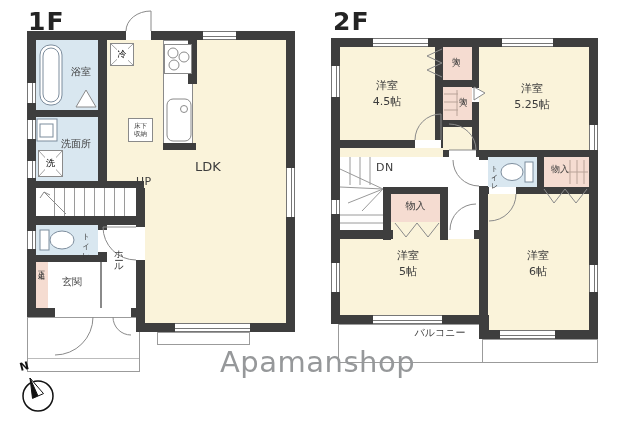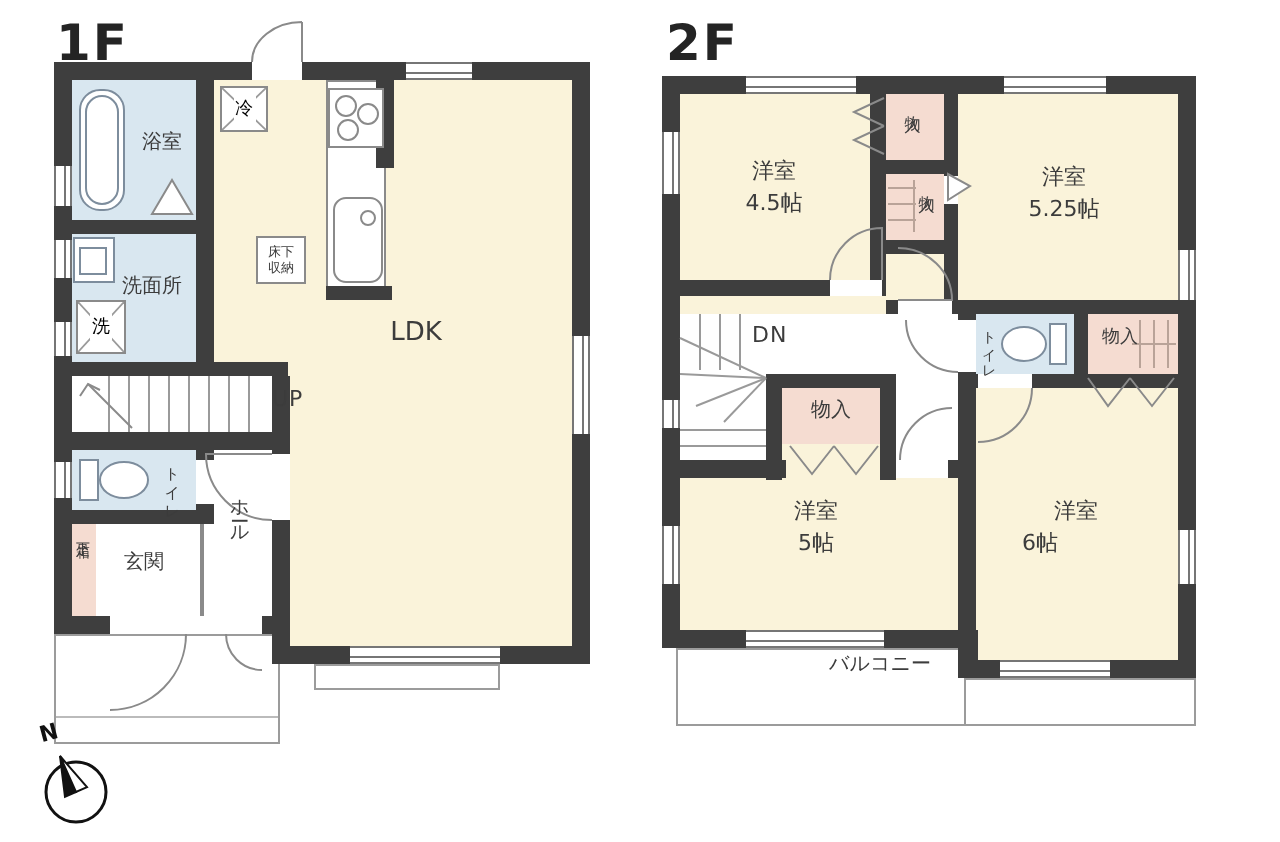--- a/index.html
+++ b/index.html
@@ -144,21 +144,21 @@
     <div style="font-size:6.5px;color:#3c3c3c;line-height:1.3">収納</div>
   </div>
   <svg class="abs" style="left:38px;top:227px;width:42px;height:26px">
     <rect x="2" y="3" width="9" height="20" fill="#fff" stroke="#7d8d9d"></rect>
     <ellipse cx="24" cy="13" rx="12" ry="9" fill="#fff" stroke="#7d8d9d"></ellipse>
   </svg>
 
   <div class="lbl ctr" style="left:61px;top:66px;width:40px;font-size:10px">浴室</div>
   <div class="lbl ctr" style="left:46px;top:138px;width:60px;font-size:10px">洗面所</div>
   <div class="lbl ctr" style="left:173px;top:160px;width:70px;font-size:13px">LDK</div>
-  <div class="lbl" style="left:136px;top:194px;font-size:11px;letter-spacing:.5px">UP</div>
+  <div class="lbl" style="left:136px;top:176px;font-size:11px;letter-spacing:.5px">UP</div>
   <div class="lbl v" style="left:81px;top:228px;font-size:7.5px">トイレ</div>
   <div class="lbl v" style="left:37px;top:265px;font-size:7px">下足箱</div>
   <div class="lbl ctr" style="left:47px;top:276px;width:50px;font-size:10px">玄関</div>
   <div class="lbl v" style="left:113px;top:243px;font-size:9.5px">ホール</div>
 
   <div class="room r-cream" style="left:340px;top:47px;width:249px;height:268px"></div>
   <div class="room r-cream" style="left:488px;top:305px;width:101px;height:25px"></div>
   <div class="room r-white" style="left:340px;top:157px;width:43px;height:73px"></div>
   <div class="room r-white" style="left:383px;top:157px;width:96px;height:33px"></div>
   <div class="room r-white" style="left:448px;top:190px;width:31px;height:40px"></div>
@@ -276,23 +276,24 @@
   <div class="lbl ctr" style="left:497px;top:99px;width:70px;font-size:11px">5.25帖</div>
   <div class="lbl v" style="left:451px;top:51px;font-size:8px">物入</div>
   <div class="lbl v" style="left:458px;top:91px;font-size:8px">物入</div>
   <div class="lbl" style="left:376px;top:162px;font-size:11px;letter-spacing:.5px">DN</div>
   <div class="lbl v" style="left:490px;top:160px;font-size:7px">トイレ</div>
   <div class="lbl ctr" style="left:544px;top:164px;width:32px;font-size:9px">物入</div>
   <div class="lbl ctr" style="left:391px;top:200px;width:49px;font-size:10px">物入</div>
   <div class="lbl ctr" style="left:373px;top:250px;width:70px;font-size:11px">洋室</div>
   <div class="lbl ctr" style="left:373px;top:266px;width:70px;font-size:11px">5帖</div>
   <div class="lbl ctr" style="left:503px;top:250px;width:70px;font-size:11px">洋室</div>
-  <div class="lbl ctr" style="left:485px;top:266px;width:70px;font-size:11px">6帖</div>
+  <div class="lbl ctr" style="left:503px;top:266px;width:70px;font-size:11px">6帖</div>
   <div class="lbl ctr" style="left:400px;top:327px;width:80px;font-size:10px">バルコニー</div>
 
+  <div class="logo" style="left:220px;top:345px">Apamanshop</div>
 
   <svg class="abs" style="left:16px;top:366px;width:46px;height:52px">
     <circle cx="22" cy="30" r="15" fill="none" stroke="#111" stroke-width="1.5"></circle>
     <polygon points="14,12 16.5,32.4 22,30" fill="#111" stroke="#111" stroke-width="1"></polygon>
     <polygon points="14,12 22,30 27.5,27.6" fill="#fff" stroke="#111" stroke-width="1"></polygon>
   </svg>
   <div class="lbl" style="left:20px;top:361px;font-size:11px;font-weight:bold;color:#111;transform:rotate(-15deg)">N</div>
 
 </div>
 

